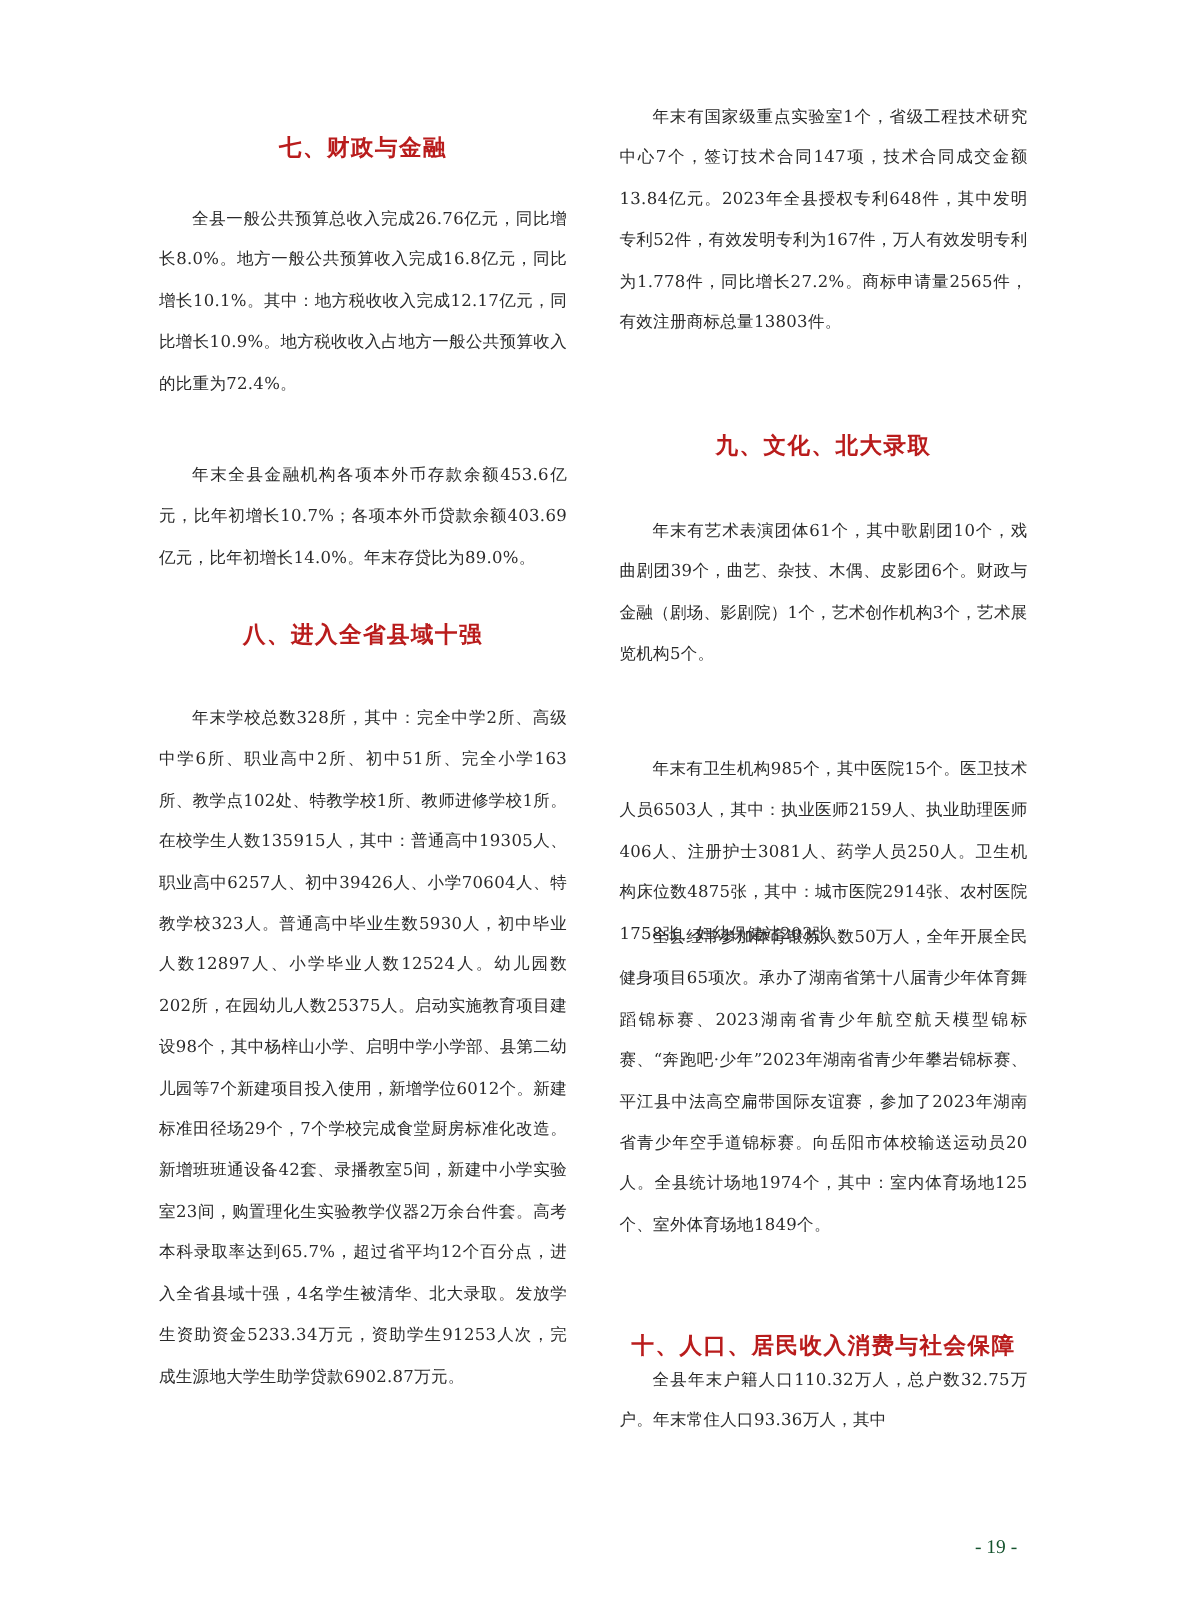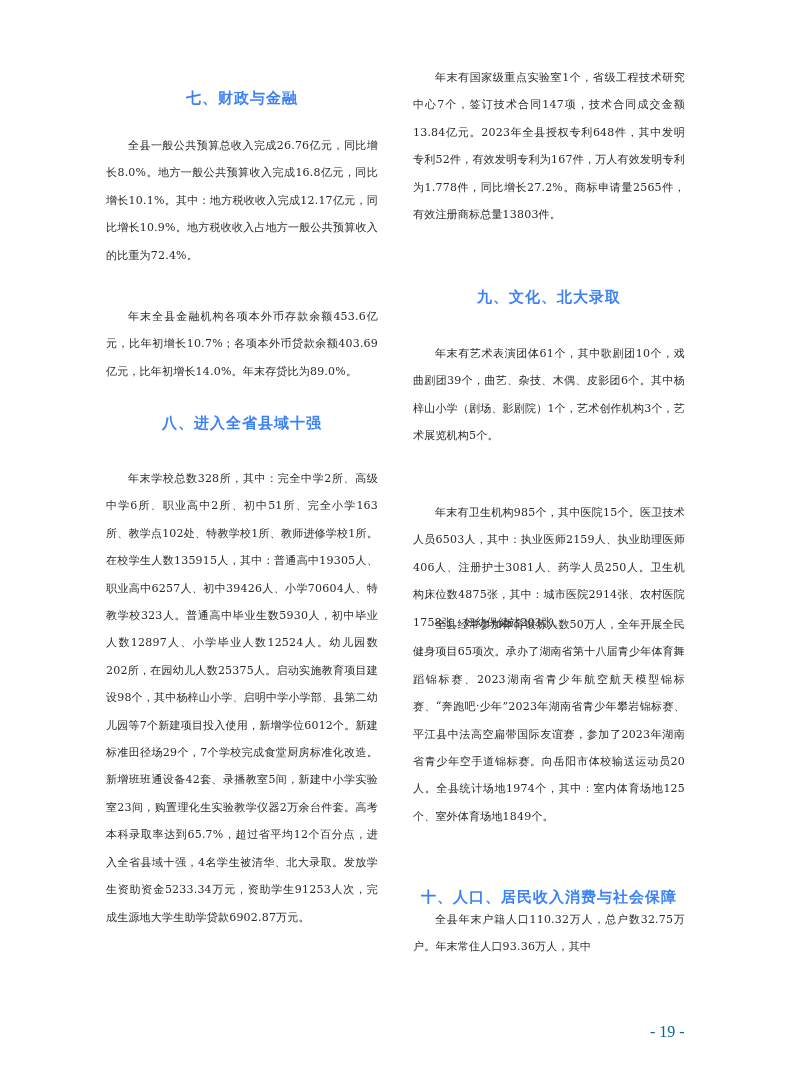--- a/index.html
+++ b/index.html
@@ -5,49 +5,49 @@
   html, body { margin: 0; padding: 0; }
   body {
     width: 793px; height: 1077px; background: #ffffff; position: relative; overflow: hidden;
     font-family: "DejaVu Serif", "Liberation Serif", serif; color: #2a2a2a;
   }
   .col { position: absolute; top: 0; width: 272px; }
   .col-left { left: 106px; }
   .col-right { left: 413px; }
   h2 {
     font-family: "DejaVu Sans", "Liberation Sans", sans-serif;
-    font-weight: bold; font-size: 15px; color: #3b82f6;
+    font-weight: bold; font-size: 15px; color: #b91c1c;
     text-align: center; margin: 0; letter-spacing: 1px;
     position: absolute; left: 0; right: 0;
   }
   .para {
     position: absolute; left: 0; right: 0;
     font-size: 11px; line-height: 27.4px; margin: 0;
     text-indent: 2em; text-align: justify; text-align-last: left;
     letter-spacing: 0.2px;
   }
   .page-number {
     position: absolute; left: 650px; top: 1023px;
-    font-size: 16px; color: #0369a1; font-family: "Liberation Serif", serif;
+    font-size: 13px; color: #14532d; font-family: "Liberation Serif", serif;
   }
 </style>
 </head>
 <body>
 
 <div class="col col-left">
   <h2 style="top:89px">七、财政与金融</h2>
   <p class="para" style="top:132px">全县一般公共预算总收入完成26.76亿元，同比增长8.0%。地方一般公共预算收入完成16.8亿元，同比增长10.1%。其中：地方税收收入完成12.17亿元，同比增长10.9%。地方税收收入占地方一般公共预算收入的比重为72.4%。</p>
   <p class="para" style="top:303px">年末全县金融机构各项本外币存款余额453.6亿元，比年初增长10.7%；各项本外币贷款余额403.69亿元，比年初增长14.0%。年末存贷比为89.0%。</p>
   <h2 style="top:414px">八、进入全省县域十强</h2>
   <p class="para" style="top:465px">年末学校总数328所，其中：完全中学2所、高级中学6所、职业高中2所、初中51所、完全小学163所、教学点102处、特教学校1所、教师进修学校1所。在校学生人数135915人，其中：普通高中19305人、职业高中6257人、初中39426人、小学70604人、特教学校323人。普通高中毕业生数5930人，初中毕业人数12897人、小学毕业人数12524人。幼儿园数202所，在园幼儿人数25375人。启动实施教育项目建设98个，其中杨梓山小学、启明中学小学部、县第二幼儿园等7个新建项目投入使用，新增学位6012个。新建标准田径场29个，7个学校完成食堂厨房标准化改造。新增班班通设备42套、录播教室5间，新建中小学实验室23间，购置理化生实验教学仪器2万余台件套。高考本科录取率达到65.7%，超过省平均12个百分点，进入全省县域十强，4名学生被清华、北大录取。发放学生资助资金5233.34万元，资助学生91253人次，完成生源地大学生助学贷款6902.87万元。</p>
 </div>
 
 <div class="col col-right">
   <p class="para" style="top:64px">年末有国家级重点实验室1个，省级工程技术研究中心7个，签订技术合同147项，技术合同成交金额13.84亿元。2023年全县授权专利648件，其中发明专利52件，有效发明专利为167件，万人有效发明专利为1.778件，同比增长27.2%。商标申请量2565件，有效注册商标总量13803件。</p>
   <h2 style="top:288px">九、文化、北大录取</h2>
-  <p class="para" style="top:340px">年末有艺术表演团体61个，其中歌剧团10个，戏曲剧团39个，曲艺、杂技、木偶、皮影团6个。其中杨梓山小学（剧场、影剧院）1个，艺术创作机构3个，艺术展览机构5个。</p>
+  <p class="para" style="top:340px">年末有艺术表演团体61个，其中歌剧团10个，戏曲剧团39个，曲艺、杂技、木偶、皮影团6个。财政与金融（剧场、影剧院）1个，艺术创作机构3个，艺术展览机构5个。</p>
   <p class="para" style="top:499px">年末有卫生机构985个，其中医院15个。医卫技术人员6503人，其中：执业医师2159人、执业助理医师406人、注册护士3081人、药学人员250人。卫生机构床位数4875张，其中：城市医院2914张、农村医院1758张、妇幼保健站203张。</p>
   <p class="para" style="top:611px">全县经常参加体育锻炼人数50万人，全年开展全民健身项目65项次。承办了湖南省第十八届青少年体育舞蹈锦标赛、2023湖南省青少年航空航天模型锦标赛、“奔跑吧·少年”2023年湖南省青少年攀岩锦标赛、平江县中法高空扁带国际友谊赛，参加了2023年湖南省青少年空手道锦标赛。向岳阳市体校输送运动员20人。全县统计场地1974个，其中：室内体育场地125个、室外体育场地1849个。</p>
   <h2 style="top:888px">十、人口、居民收入消费与社会保障</h2>
   <p class="para" style="top:906px">全县年末户籍人口110.32万人，总户数32.75万户。年末常住人口93.36万人，其中</p>
 </div>
 
 <div class="page-number">- 19 -</div>
 
 </body></html>

